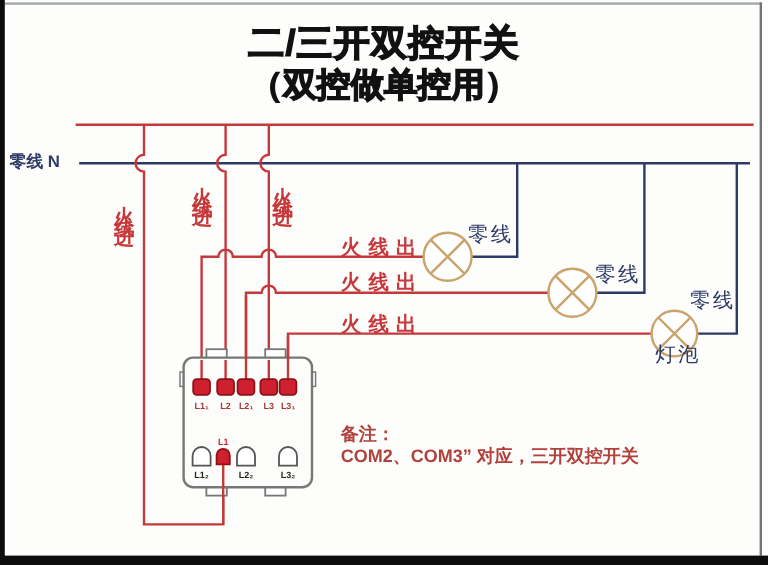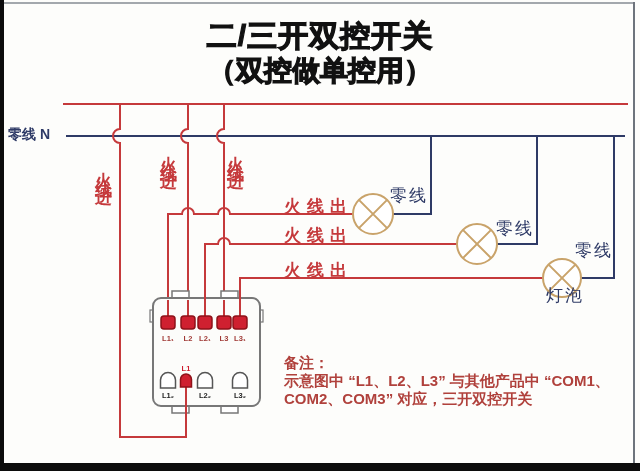--- a/index.html
+++ b/index.html
@@ -104,21 +104,20 @@
   <div class="hout" style="left:284px; top:224px;">火线出</div>
   <div class="hout" style="left:284px; top:259px;">火线出</div>
 
   <div class="nlab" style="left:390px; top:184px;">零线</div>
   <div class="nlab" style="left:496px; top:217px;">零线</div>
   <div class="nlab" style="left:575px; top:239px;">零线</div>
   <div class="nlab" style="left:546px; top:284px;">灯泡</div>
 
   <div class="notes">
     <div>备注：</div>
-    <div>示意图中 “L1、L2、L3” 与其他产品中 “COM1、</div>
     <div>COM2、COM3” 对应，三开双控开关</div>
     <div class="gap"></div>
   </div>
 
   <div class="edge-top"></div>
   <div class="edge-right"></div>
   <div class="edge-left"></div>
   <div class="edge-bottom"></div>
 </div>
 

